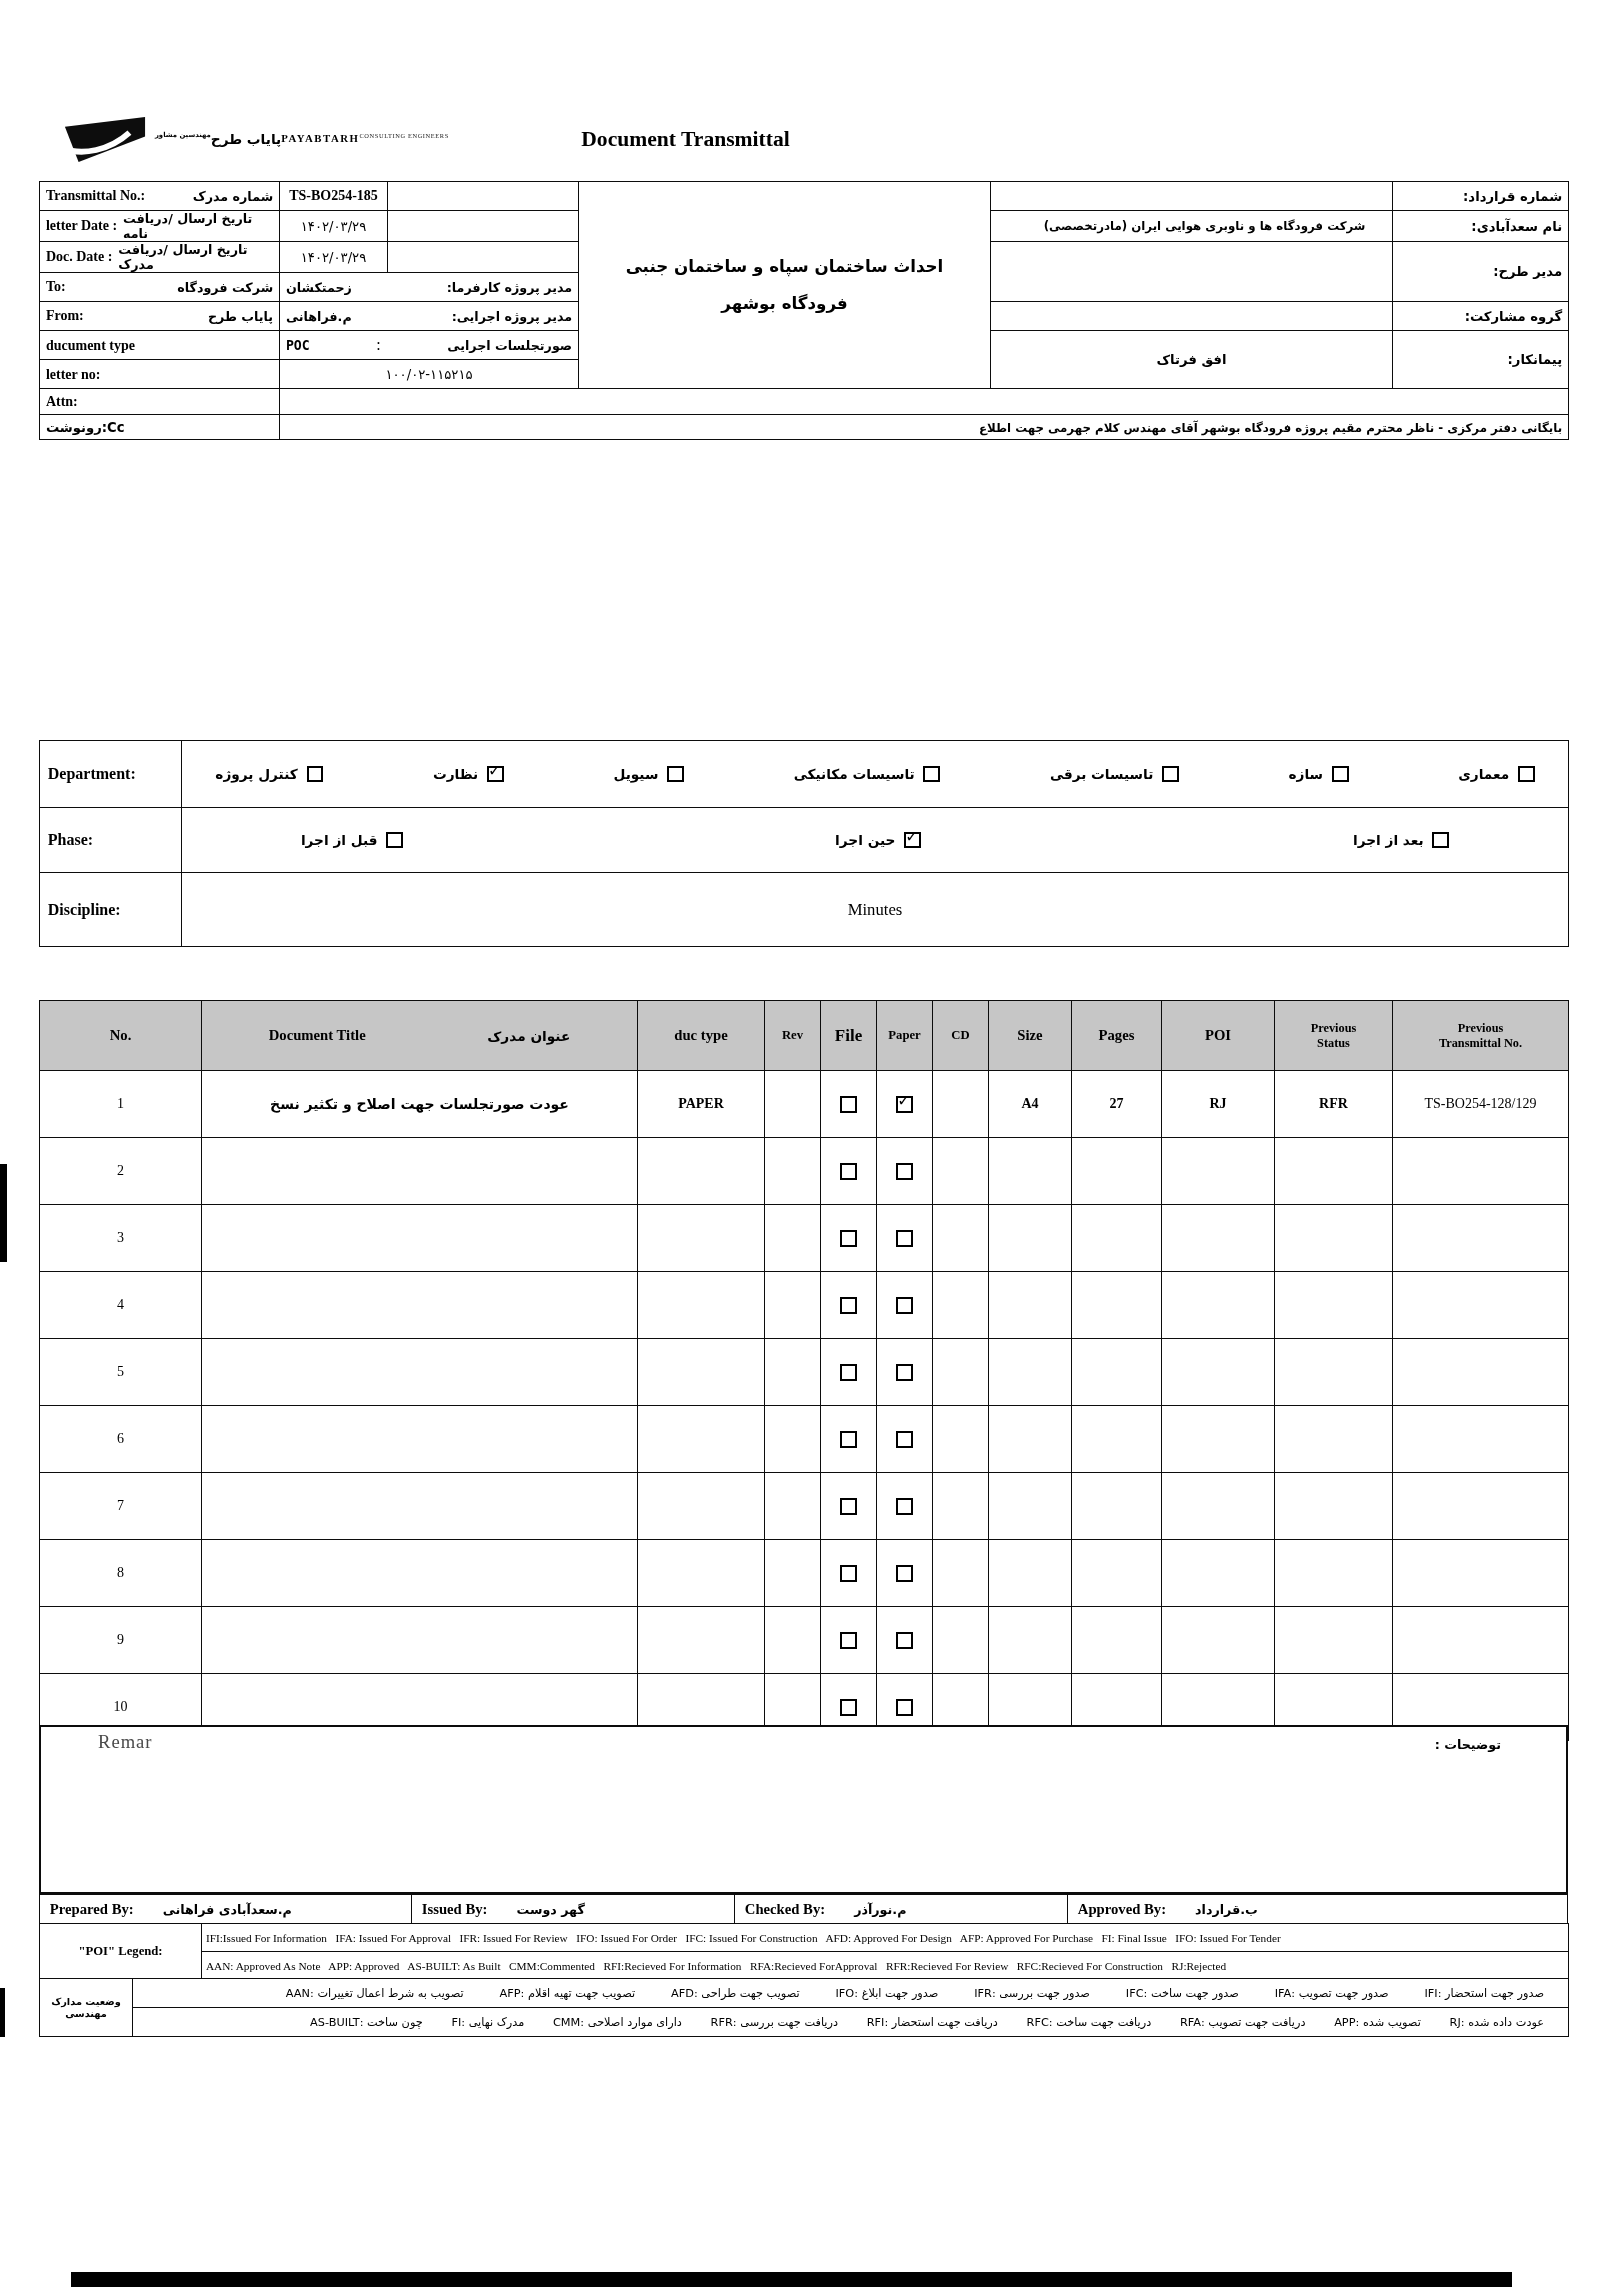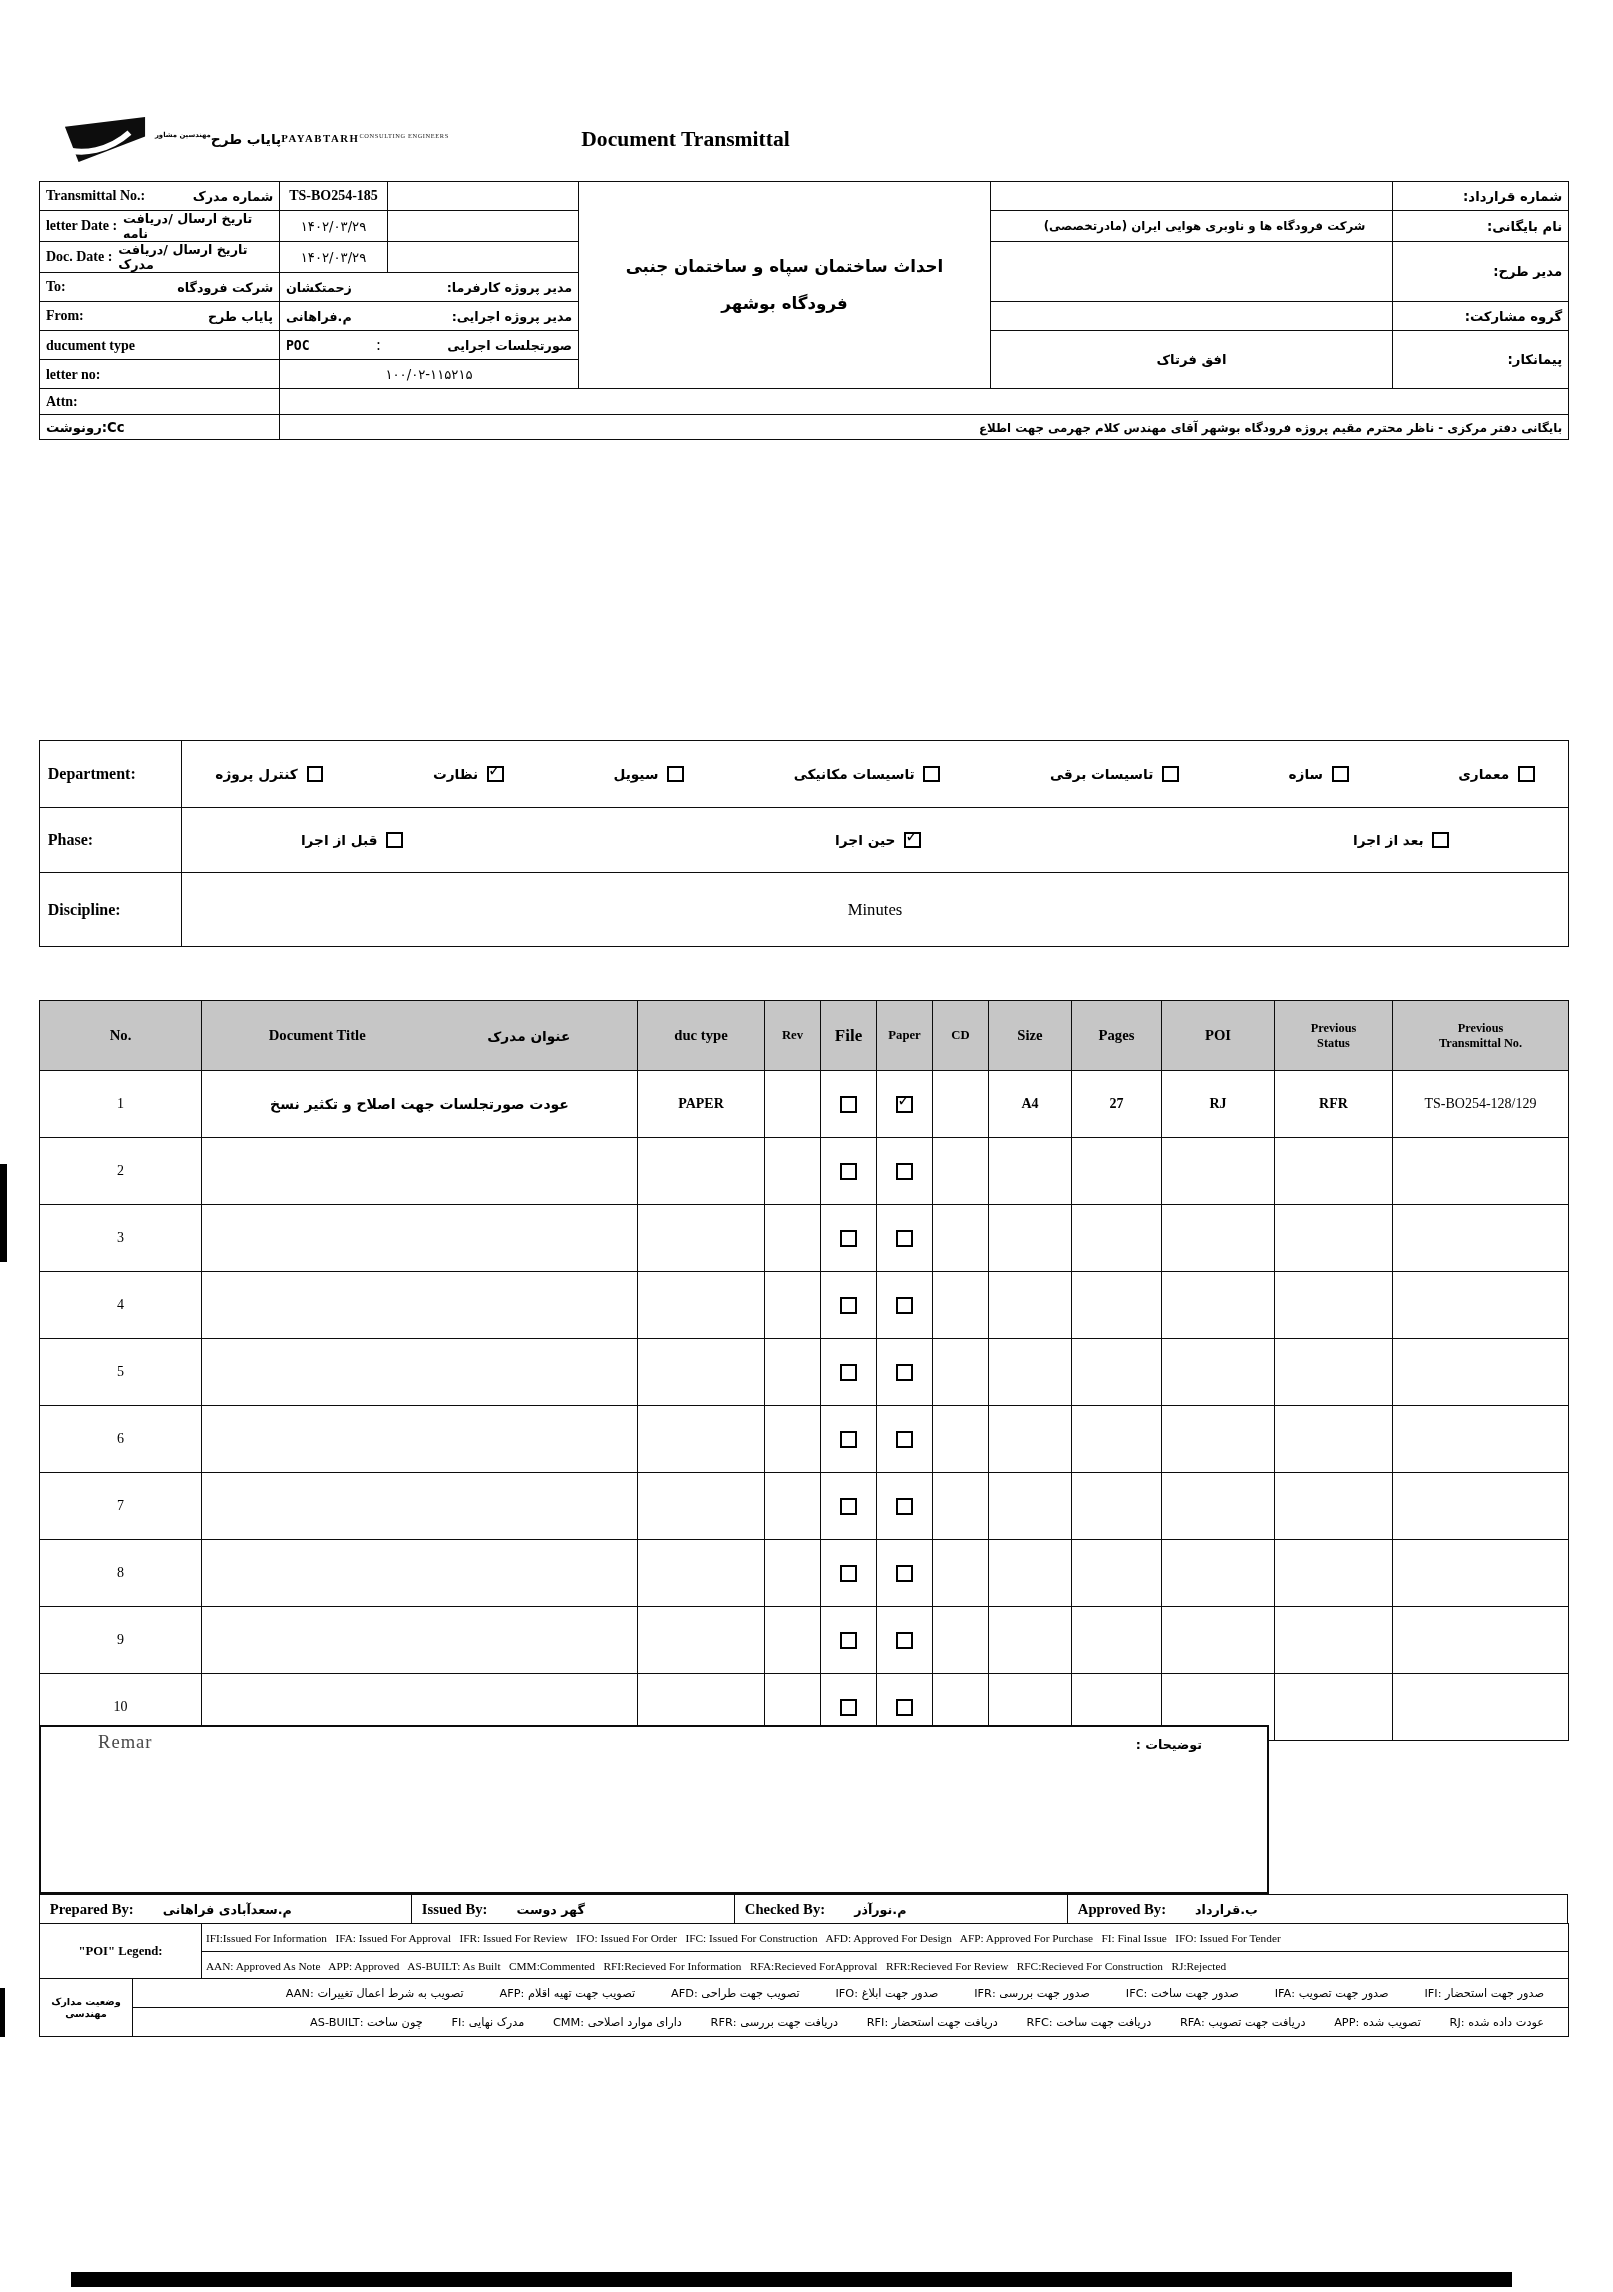--- a/index.html
+++ b/index.html
@@ -42,21 +42,21 @@
   .chk-item .lbl{font-family:"DejaVu Sans",sans-serif;font-weight:bold;font-size:13.7px;white-space:nowrap;}
   .discipline-val{font-size:16.7px;text-align:center;}
   
   .t3 td{text-align:center;}
   .t3 .h{background:#c6c6c6;font-weight:bold;font-size:14.7px;height:69px;white-space:pre-line;}
   .t3 .h.small-h{font-size:12.3px;}
   .t3 .row td{height:66px;font-size:14px;}
   .t3 .title-cell{font-family:"DejaVu Sans",sans-serif;font-weight:bold;font-size:13.2px;}
   .t3 .hdr-title{display:flex;justify-content:space-around;align-items:center;}
   
-  .remarks{position:absolute;left:39px;top:1725px;width:1230px;height:169px;
+  .remarks{position:absolute;left:39px;top:1725px;width:1529px;height:169px;
            border:2px solid #0c0c0c;box-sizing:border-box;background:#fff;}
   .remark-frag{position:absolute;left:57px;top:3.9px;font-size:18.6px;color:#4a4a4a;letter-spacing:1px;}
   .remark-fa{position:absolute;right:65px;top:9.8px;direction:rtl;font-family:"DejaVu Sans",sans-serif;
              font-weight:bold;font-size:12.7px;}
   
   .t4 td{height:29px;}
   .sig{display:flex;align-items:center;gap:29px;padding-left:3.9px;}
   .sig .sl{font-weight:bold;font-size:14.7px;white-space:nowrap;}
   .sig .sv{font-family:"DejaVu Sans",sans-serif;font-weight:bold;font-size:12.7px;white-space:nowrap;}
   
@@ -121,21 +121,21 @@
     <tr class="r30">
       <td>
         <div class="lr">
           <span class="en-lbl">letter Date :</span>
           <span class="fa fa-b">تاریخ ارسال /دریافت نامه</span>
         </div>
       </td>
       <td class="date">۱۴۰۲/۰۳/۲۹</td>
       <td></td>
       <td class="fa center" style="font-size:11.8px;font-weight:bold;padding-left:32px;">شرکت فرودگاه ها و ناوبری هوایی ایران (مادرتخصصی)</td>
-      <td class="fa-lbl">نام بایگانی:</td>
+      <td class="fa-lbl">نام سعدآبادی:</td>
     </tr>
     <tr class="r30">
       <td>
         <div class="lr">
           <span class="en-lbl">Doc. Date :</span>
           <span class="fa fa-b">تاریخ ارسال /دریافت مدرک</span>
         </div>
       </td>
       <td class="date">۱۴۰۲/۰۳/۲۹</td>
       <td></td>

